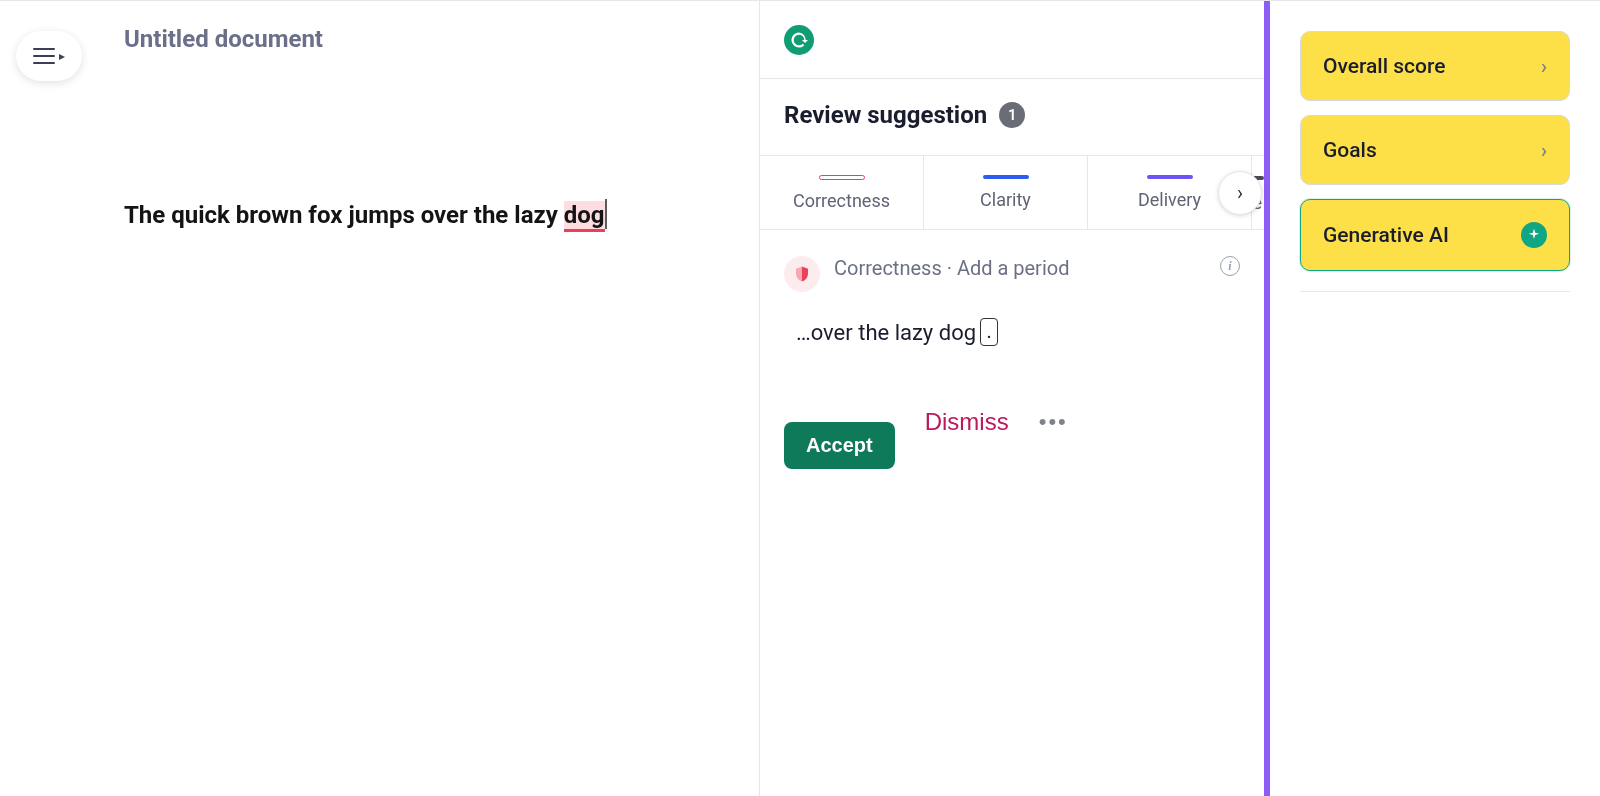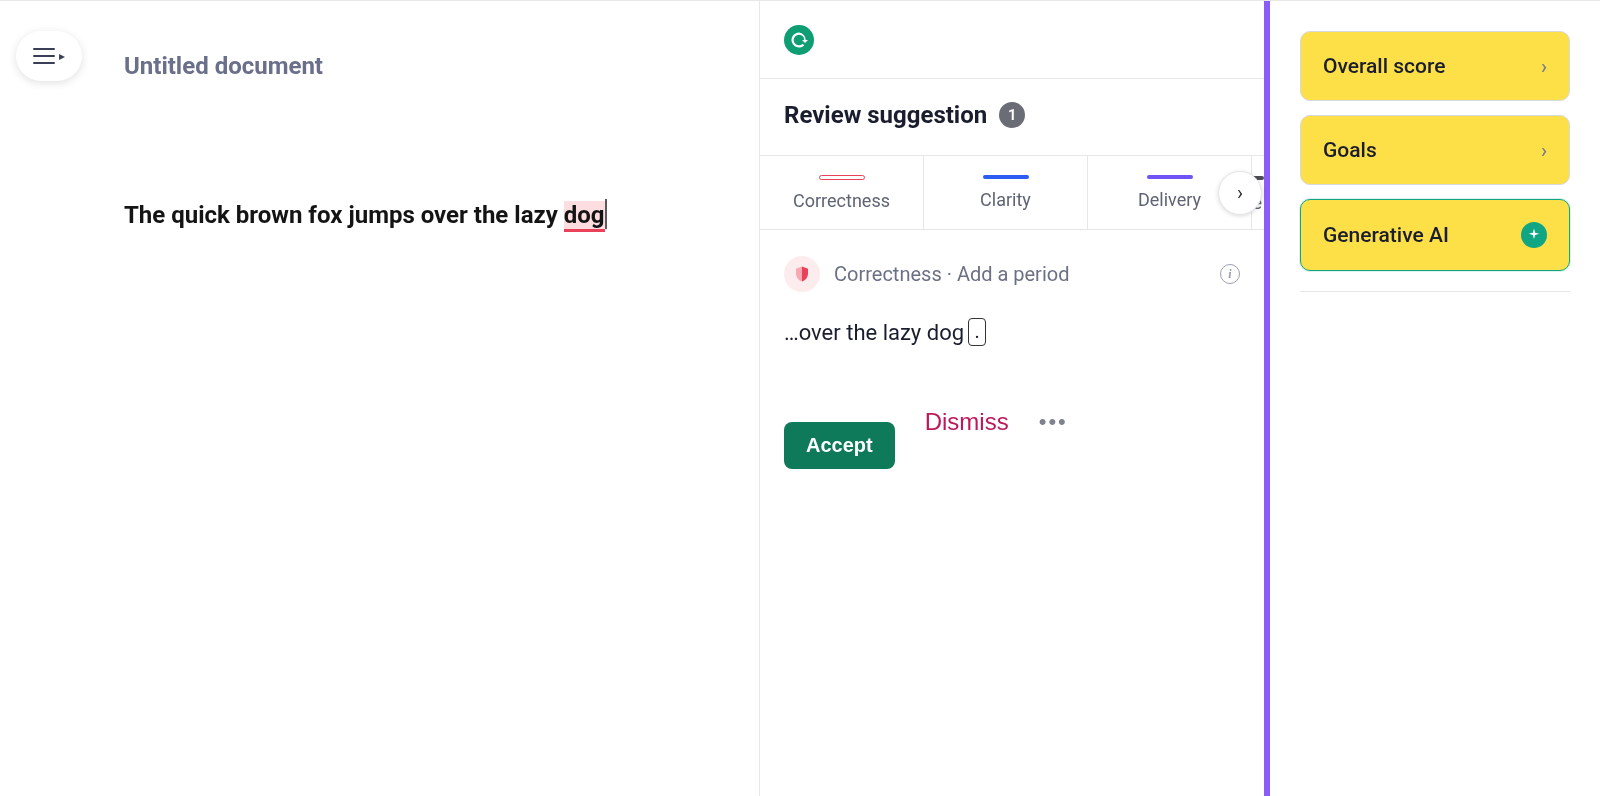--- a/index.html
+++ b/index.html
@@ -52,21 +52,21 @@
     border-radius: 2px;
   }
   .menu-arrow {
     font-size: 12px;
     color: #3a3f55;
     line-height: 1;
   }
   .doc-title {
     position: absolute;
     left: 124px;
-    top: 51px;
+    top: 24px;
     font-size: 24px;
     font-weight: 700;
     color: #6a6f8a;
     text-align: center;
   }
   .editor-body {
     position: absolute;
     left: 124px;
     top: 190px;
     right: 88px;
@@ -183,21 +183,21 @@
     cursor: pointer;
     color: #2b2d3a;
     font-size: 20px;
     z-index: 3;
   }
   .card {
     padding: 26px 24px;
   }
   .card-head {
     display: flex;
-    align-items: center;
+    align-items: flex-start;
     gap: 14px;
   }
   .shield-badge {
     width: 36px; height: 36px;
     border-radius: 50%;
     background: #fdecee;
     display: flex;
     align-items: center;
     justify-content: center;
   }
@@ -220,20 +220,21 @@
     font-style: italic;
   }
   .preview {
     margin-top: 26px;
     font-size: 22px;
     color: #1a1d2e;
     display: flex;
     align-items: center;
     gap: 4px;
     flex-wrap: wrap;
+    margin-left: 12px;
   }
   .period-box {
     display:inline-flex;
     align-items:center;
     justify-content:center;
     border: 1.5px solid #333;
     border-radius: 4px;
     width: 18px;
     height: 28px;
     font-size: 20px;

